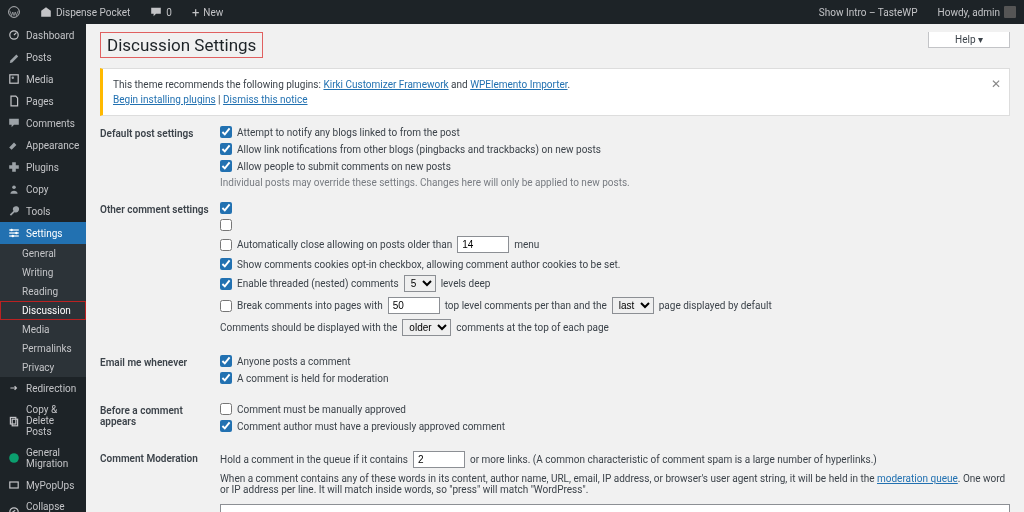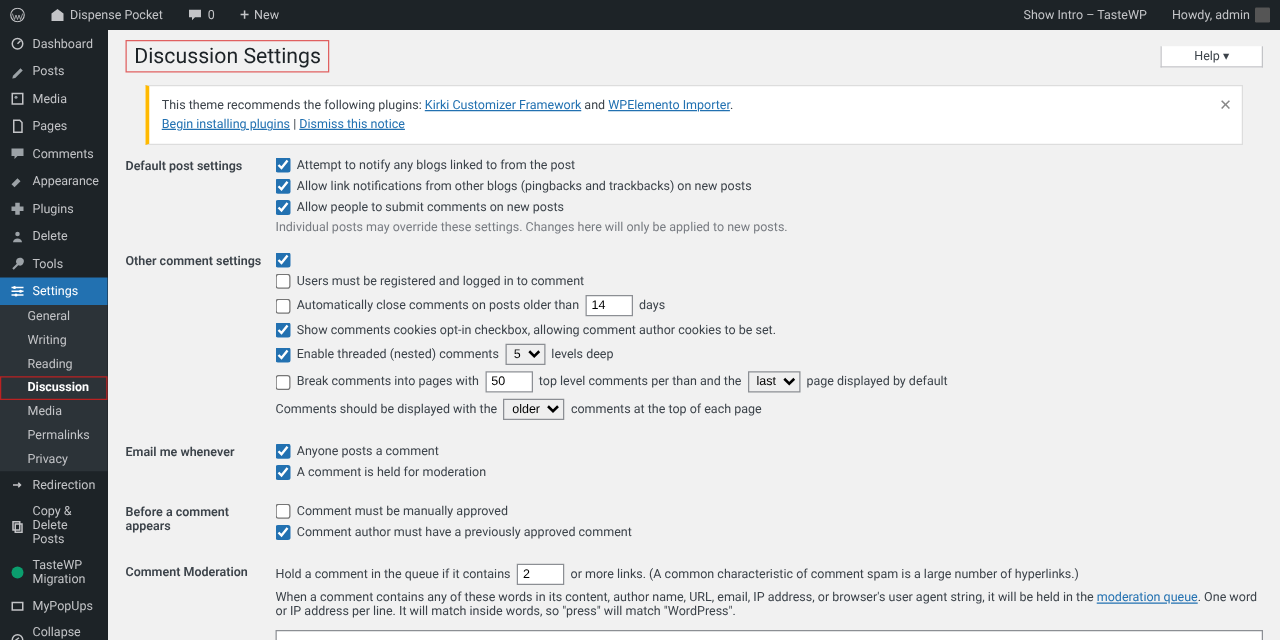--- a/index.html
+++ b/index.html
@@ -19,40 +19,40 @@
 .main{flex:1;background:#f1f1f1;padding:8px 14px;overflow-y:auto;position:relative}
 
 
 .menu{list-style:none}
 .menu li{display:flex;align-items:center;gap:6px;padding:5px 8px;cursor:pointer;font-size:10px}
 .menu li.active{background:#2271b1;color:#fff}
 .menu li.active svg{fill:#fff}
 .menu svg{width:12px;height:12px;fill:#9ca2a7;flex-shrink:0}
 .submenu{list-style:none;background:#2c3338;font-size:10px}
 .submenu li{padding:4px 8px 4px 22px;cursor:pointer}
-.submenu li.current{color:#fff;font-weight:700;box-shadow:inset 0 0 0 1px #bb2222}
-
-
-.topline{display:flex;justify-content:space-between;align-items:center}
+.submenu li.current{color:#fff;font-weight:400;box-shadow:inset 0 0 0 1px #bb2222}
+
+
+.topline{display:flex;justify-content:space-between;align-items:flex-start}
 h1{font-size:17px;font-weight:400;color:#1d2327;padding:2px 6px;border:1px solid #e06060}
 .help{background:#fff;border:1px solid #c3c4c7;border-top:none;padding:2px 26px;font-size:10px;cursor:pointer}
 
 
-.notice{background:#fff;border:1px solid #ddd;border-left:3px solid #ffb900;padding:8px 10px;margin:10px 16px;font-size:10px;line-height:1.5;position:relative}
+.notice{background:#fff;border:1px solid #ddd;border-left:3px solid #ffb900;padding:8px 10px;margin:10px 0;font-size:10px;line-height:1.5;position:relative}
 .notice .dismiss{position:absolute;top:6px;right:8px;color:#888;cursor:pointer;font-size:12px}
 
 
 .form{margin-top:10px}
 .row{display:flex;margin-bottom:14px}
 .row>label.heading{width:120px;flex-shrink:0;font-weight:600;font-size:10px;padding-top:2px}
 .fields{flex:1;font-size:10px;color:#3c434a}
 .fields .line{display:flex;align-items:center;gap:5px;margin-bottom:5px;flex-wrap:wrap}
 .fields .note{color:#787c82;font-size:10px}
 input[type=checkbox]{width:12px;height:12px;accent-color:#2271b1;margin:0}
-input[type=text],input[type=number]{border:1px solid #8c8f94;padding:1px 4px;font-size:10px;width:38px;height:17px}
+input[type=text],input[type=number]{border:1px solid #8c8f94;padding:1px 4px;font-size:10px;width:52px;height:17px}
 select{border:1px solid #8c8f94;padding:0 2px;font-size:10px;height:17px}
 textarea{width:100%;height:28px;border:1px solid #8c8f94;margin-top:4px}
 </style>
 </head>
 <body>
 
 <div class="adminbar">
   <div class="left">
     <span class="item">
         <svg viewBox="0 0 20 20">
@@ -132,21 +132,21 @@
           <svg viewBox="0 0 20 20">
             <path d="M7 2v5H2v6h5v5h6v-5h5V7h-5V2z"></path>
           </svg>
           <span>Plugins</span>
         </li>
       <li>
           <svg viewBox="0 0 20 20">
             <circle cx="10" cy="7" r="3"></circle>
             <path d="M4 18c0-3 3-5 6-5s6 2 6 5z"></path>
           </svg>
-          <span>Delete</span>
+          <span>Copy</span>
         </li>
       <li>
           <svg viewBox="0 0 20 20">
             <path d="M13 2a5 5 0 00-4 8l-6 6 2 2 6-6a5 5 0 004-10z"></path>
           </svg>
           <span>Tools</span>
         </li>
       <li class="active">
           <svg viewBox="0 0 20 20">
             <rect x="2" y="4" width="16" height="2"></rect>
@@ -179,21 +179,21 @@
           <svg viewBox="0 0 20 20">
             <rect x="4" y="4" width="9" height="11" fill="none" stroke="currentColor" stroke-width="2"></rect>
             <rect x="7" y="7" width="9" height="11" fill="none" stroke="currentColor" stroke-width="2"></rect>
           </svg>
           <span>Copy &amp; Delete Posts</span>
         </li>
       <li>
           <svg viewBox="0 0 20 20">
             <circle cx="10" cy="10" r="8" fill="#0b9e6e"></circle>
           </svg>
-          <span>TasteWP Migration</span>
+          <span>General Migration</span>
         </li>
       <li>
           <svg viewBox="0 0 20 20">
             <rect x="3" y="5" width="14" height="10" fill="none" stroke="currentColor" stroke-width="2"></rect>
           </svg>
           <span>MyPopUps</span>
         </li>
       <li>
           <svg viewBox="0 0 20 20">
             <circle cx="10" cy="10" r="7" fill="none" stroke="currentColor" stroke-width="2"></circle>
@@ -238,27 +238,26 @@
       </div>
 
       <div class="row">
         <label class="heading">Other comment settings</label>
         <div class="fields">
           <div class="line">
               <input type="checkbox" checked="" style="">
             </div>
           <div class="line">
               <input type="checkbox" style="">
-              <span>Users must be registered and logged in to comment</span>
             </div>
           <div class="line">
               <input type="checkbox" style="">
-              <span>Automatically close comments on posts older than</span>
+              <span>Automatically close allowing on posts older than</span>
               <input type="text" value="14" style="">
-              <span>days</span>
+              <span>menu</span>
             </div>
           <div class="line">
               <input type="checkbox" checked="" style="">
               <span>Show comments cookies opt-in checkbox, allowing comment author cookies to be set.</span>
             </div>
           <div class="line">
               <input type="checkbox" checked="" style="">
               <span>Enable threaded (nested) comments</span>
               <select><option>5</option></select>
               <span>levels deep</span>

